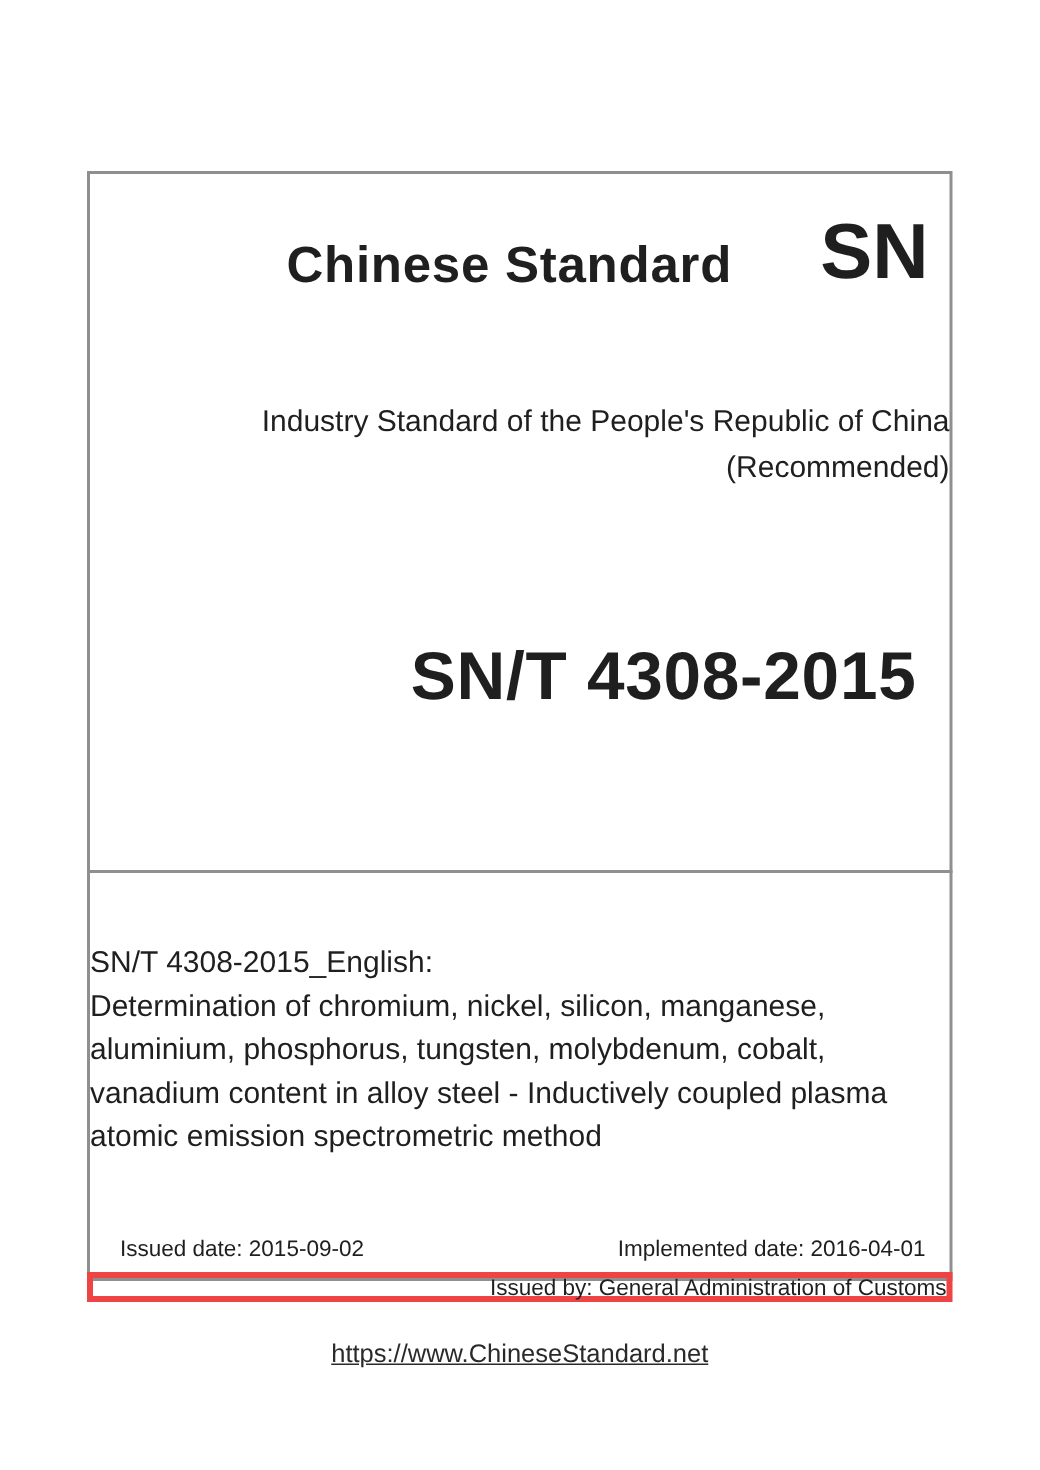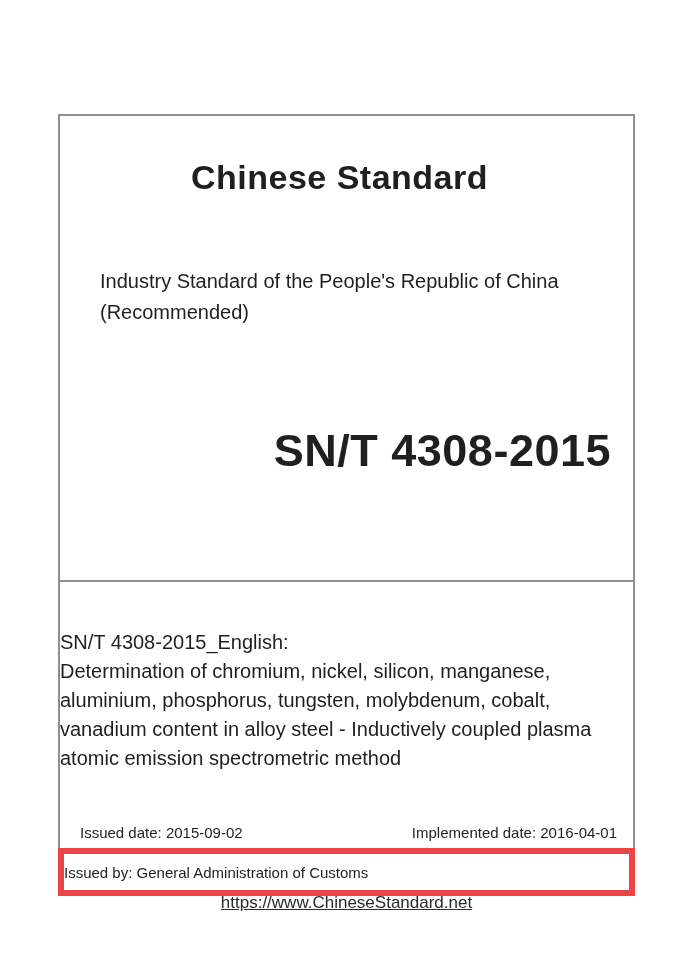--- a/index.html
+++ b/index.html
@@ -34,21 +34,21 @@
     line-height: 1;
   }
   .sn-logo {
     position: absolute; top: 26px; right: 14px;
     font-size: 52px; font-weight: bold; line-height: 1;
     letter-spacing: 0px;
   }
 
   .subtitle {
     position: absolute; top: 150px; left: 0; right: 0;
-    text-align: left;
+    text-align: right;
     font-size: 20px; line-height: 31px; padding-left: 40px;
   }
 
   .classification {
     position: absolute; top: 246px; left: 12px;
     font-size: 15px;
   }
 
   .standard-number {
     position: absolute; top: 312px; right: 22px; left: 0;
@@ -70,23 +70,23 @@
 
   .dates-row {
     position: absolute; top: 708px; left: 20px; right: 16px;
     display: flex; justify-content: space-between;
     font-size: 15px;
     gap: 26px;
   }
 
   .issuer-box {
     position: absolute; left: 58px; top: 848px;
-    width: 577px; height: 48px;
-    border: 6px solid #ef4444;
-    display: flex; align-items: center; justify-content: flex-start;
+    width: 577px; height: 20px;
+    border: 4px solid #ef4444;
+    display: flex; align-items: center; justify-content: flex-end;
     font-size: 15px;
   }
 
   .footer-link-wrap {
     position: absolute; top: 893px; left: 0; right: 0;
     text-align: center;
   }
   .footer-link-wrap a {
     color: #2a2a2a;
     font-size: 17px;
@@ -97,20 +97,21 @@
 </head>
 <body>
 
 <div class="page">
 
 
   <div class="main-box">
 
     <div class="brand-title">Chinese Standard</div>
 
+    <div class="sn-logo">SN</div>
 
     <div class="subtitle">
       <div>Industry Standard of the People's Republic of China</div>
       <div>(Recommended)</div>
     </div>
 
 
     <div class="standard-number">SN/T 4308-2015</div>
 
     <div class="divider"></div>

